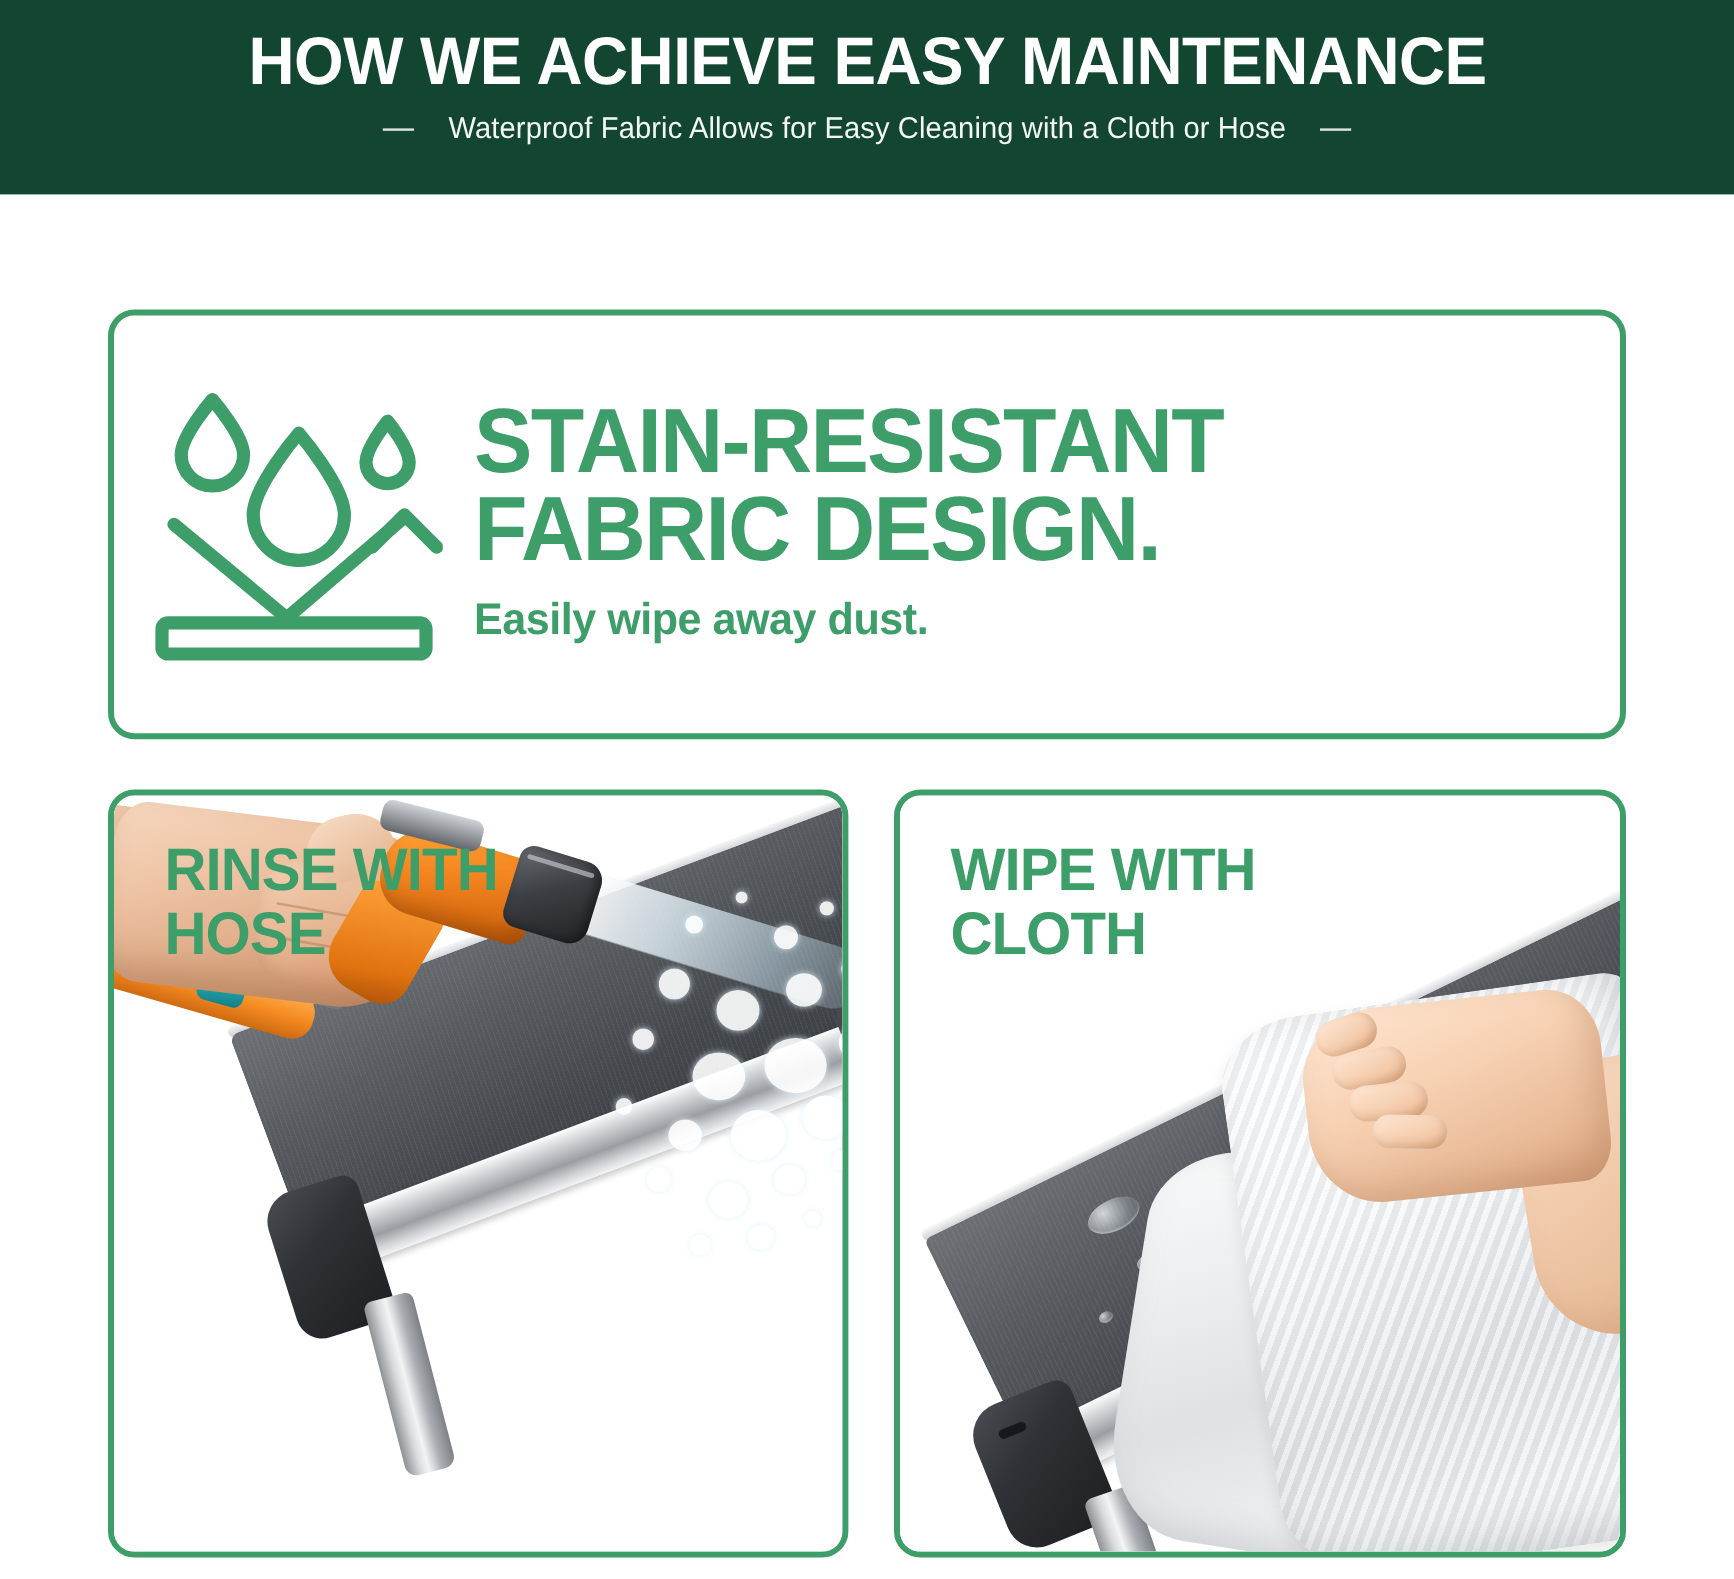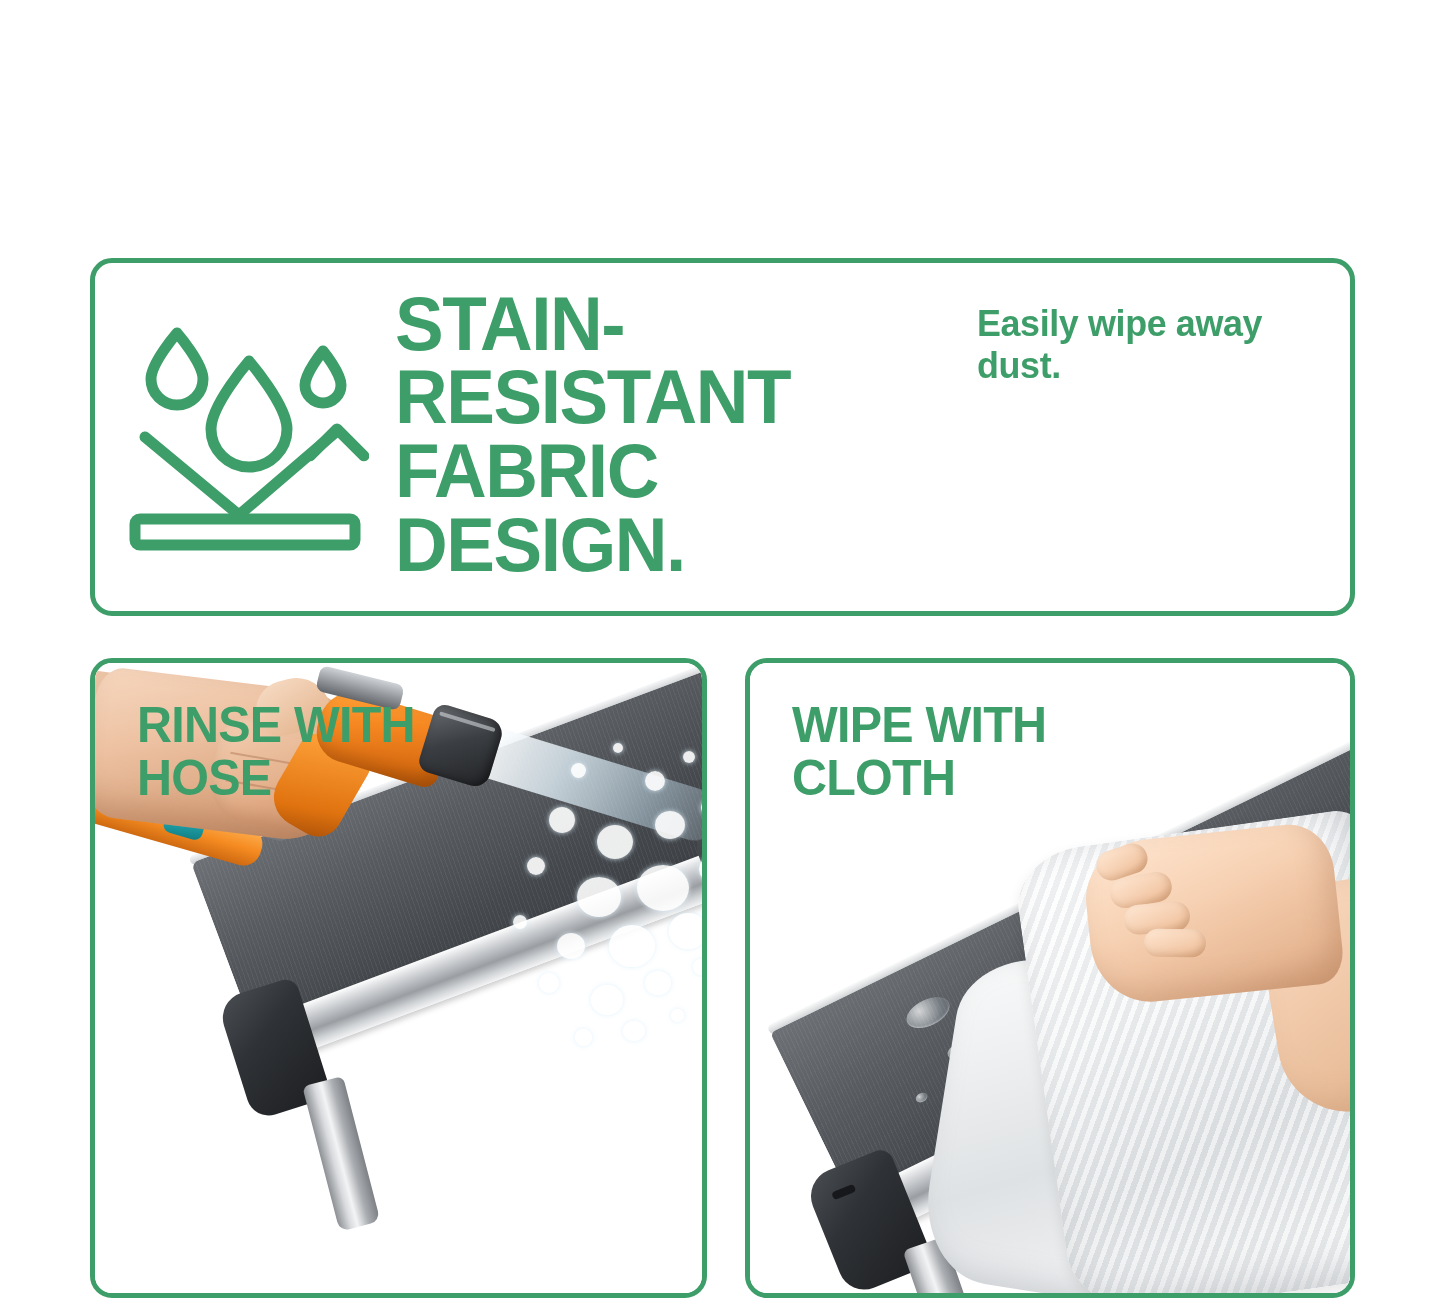--- a/index.html
+++ b/index.html
@@ -62,21 +62,21 @@
     display:flex; flex-direction:row; align-items:center;
   }
   .hero-icon-wrap {
     width:300px; height:100%;
     display:flex; align-items:center; justify-content:center;
     flex:0 0 300px;
   }
   .hero-text {
     flex:1 1 auto;
     padding-right:24px;
-    display:flex; flex-direction:row; justify-content:center;
+    display:flex; flex-direction:column; justify-content:center;
     margin-top:-6px;
   }
   .hero-heading {
     color:#3E9E69;
     font-size:76px;
     font-weight:bold;
     line-height:0.97;
     letter-spacing:-1.5px;
     transform:scaleX(0.96);
     transform-origin:left center;
@@ -373,20 +373,28 @@
     border-radius:18px 0 0 70px;
     transform:rotate(-9deg);
     box-shadow:inset -16px -10px 30px rgba(170,120,85,.25);
   }
 </style>
 </head>
 <body>
 
 <div class="page">
 
+  <div class="header">
+    <div class="header-title">HOW WE ACHIEVE EASY MAINTENANCE</div>
+    <div class="header-sub-row">
+      <span class="dash"></span>
+      <span class="header-subtitle">Waterproof Fabric Allows for Easy Cleaning with a Cloth or Hose</span>
+      <span class="dash"></span>
+    </div>
+  </div>
 
   <div class="card card-hero">
 
     <div class="hero-icon-wrap">
       <svg width="248" height="236" viewBox="0 0 248 236">
         <g fill="none" stroke="#3E9E69" stroke-width="11" stroke-linecap="round" stroke-linejoin="round">
 
           <path d="M56 14 C56 14 82 44 82 60 A26 26 0 0 1 30 60 C30 44 56 14 56 14 Z"></path>
 
           <path d="M128 42 C128 42 166 86 166 110 A38 38 0 0 1 90 110 C90 86 128 42 128 42 Z"></path>

